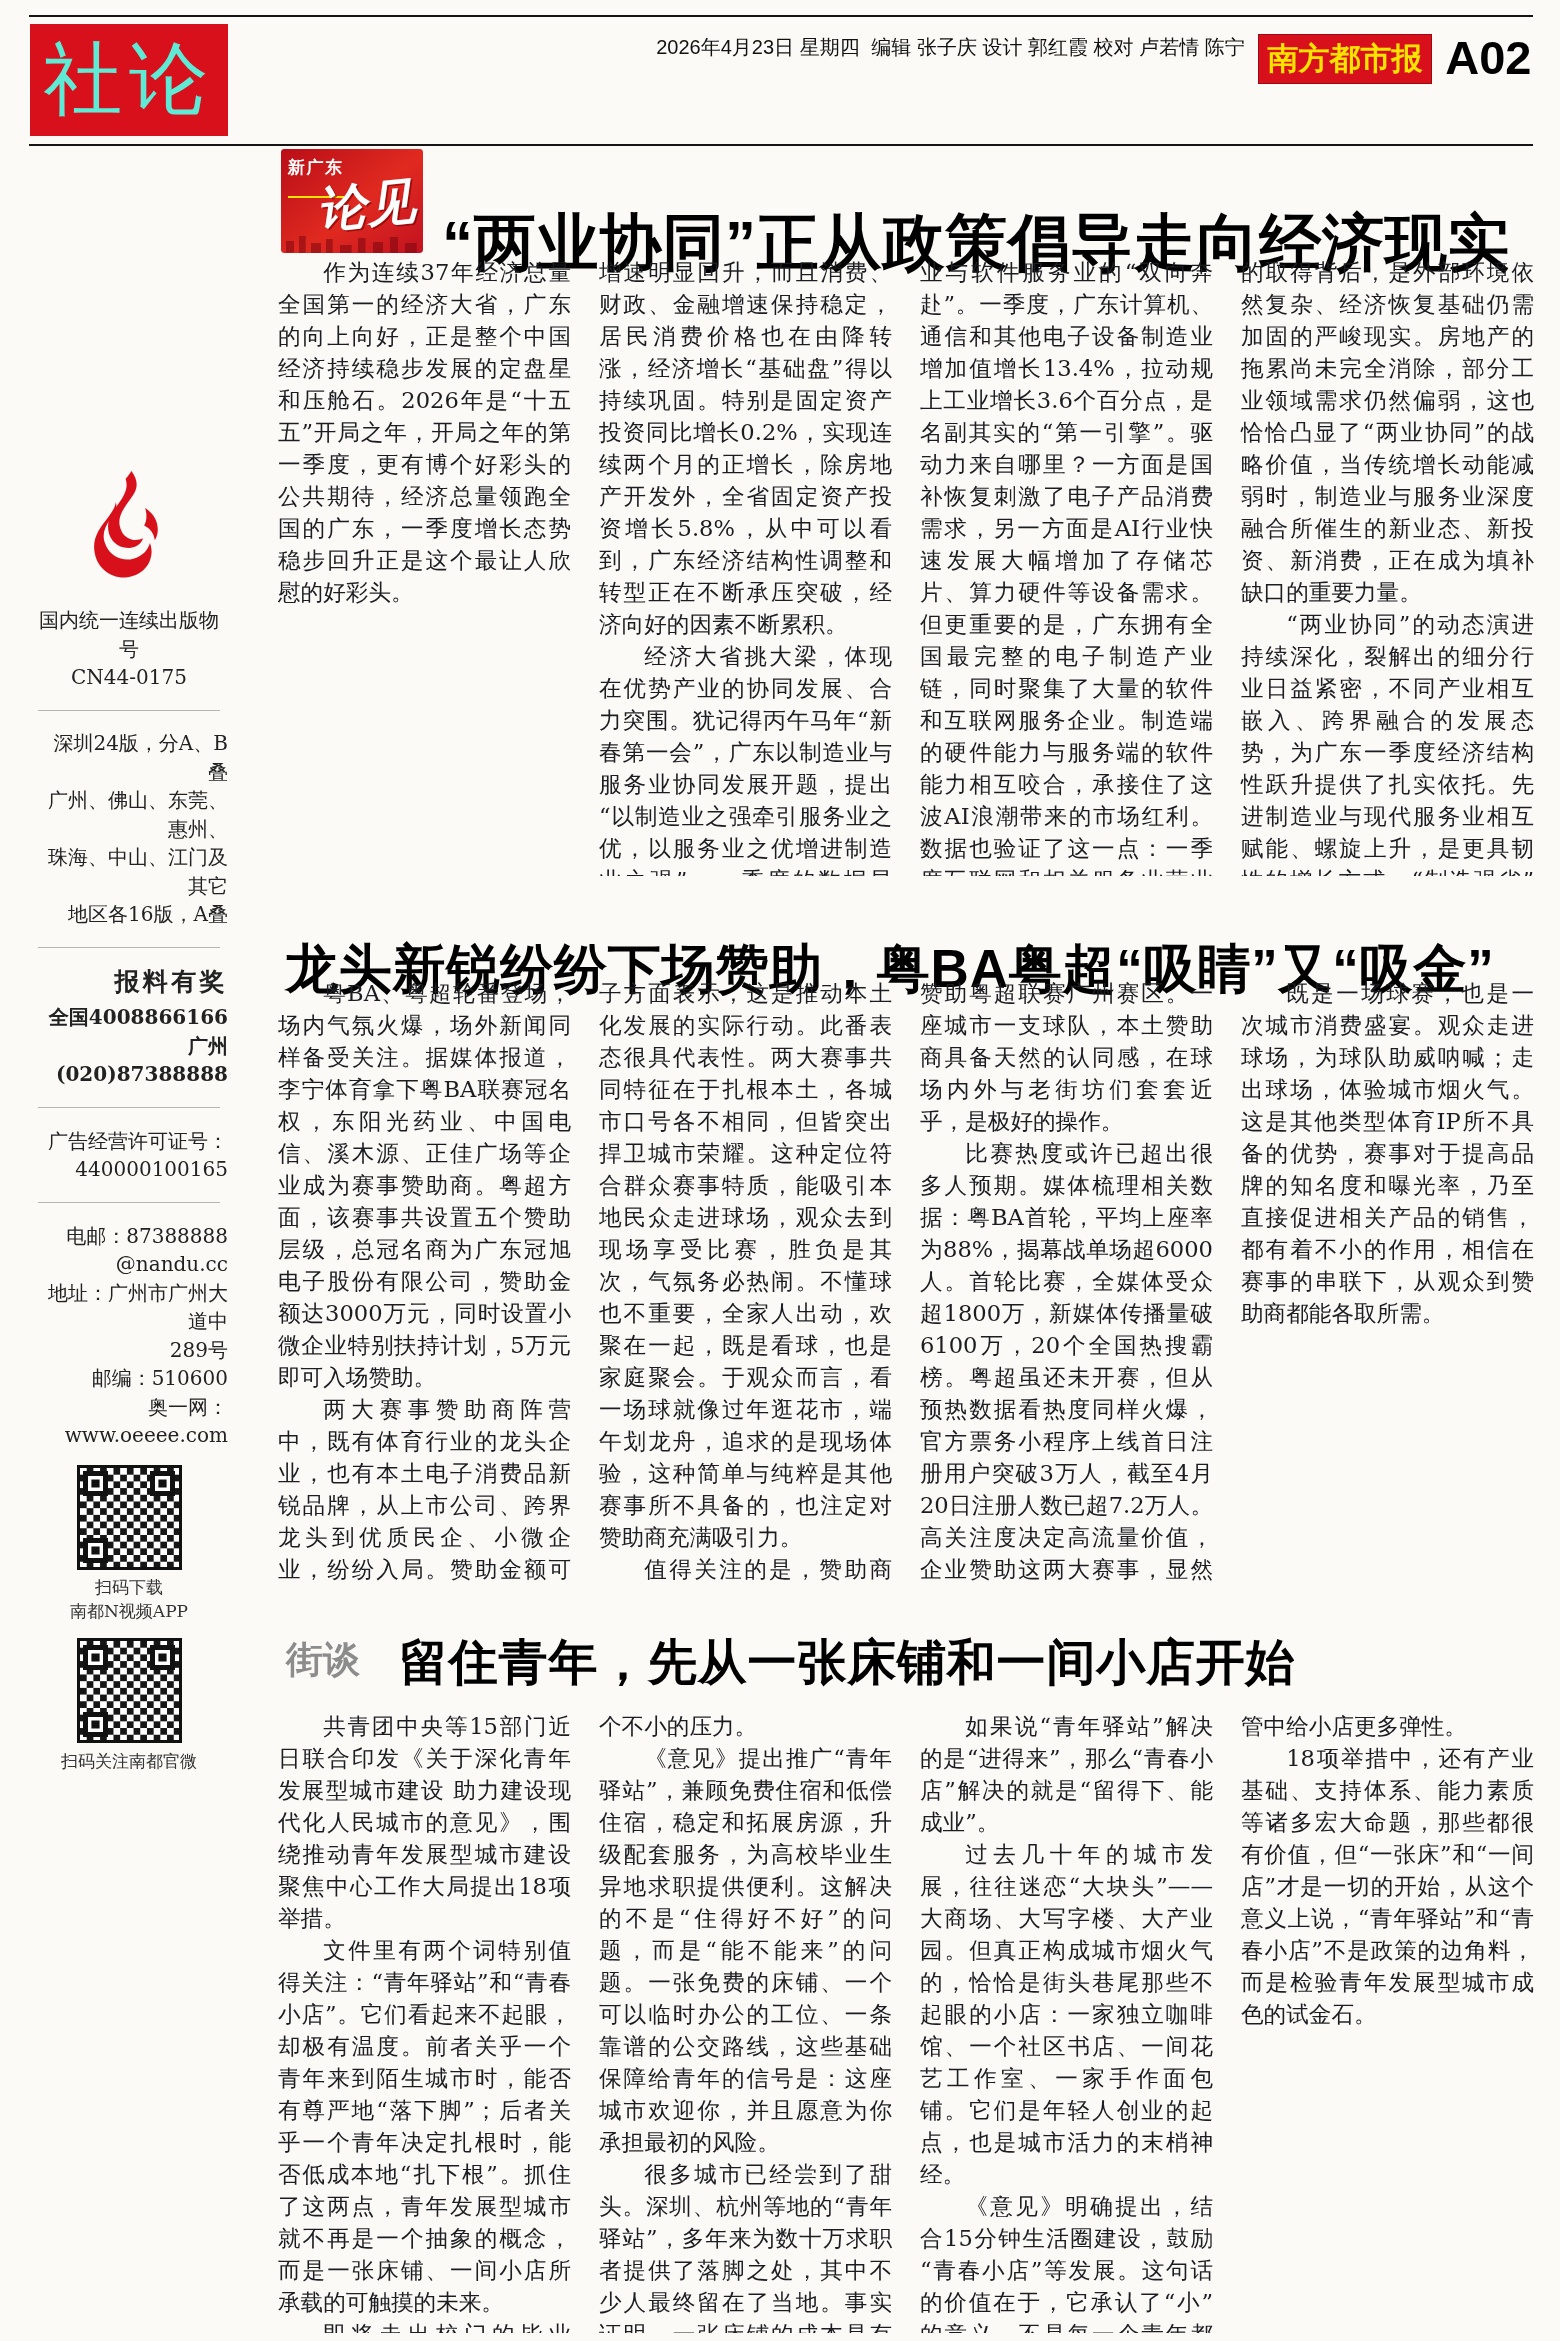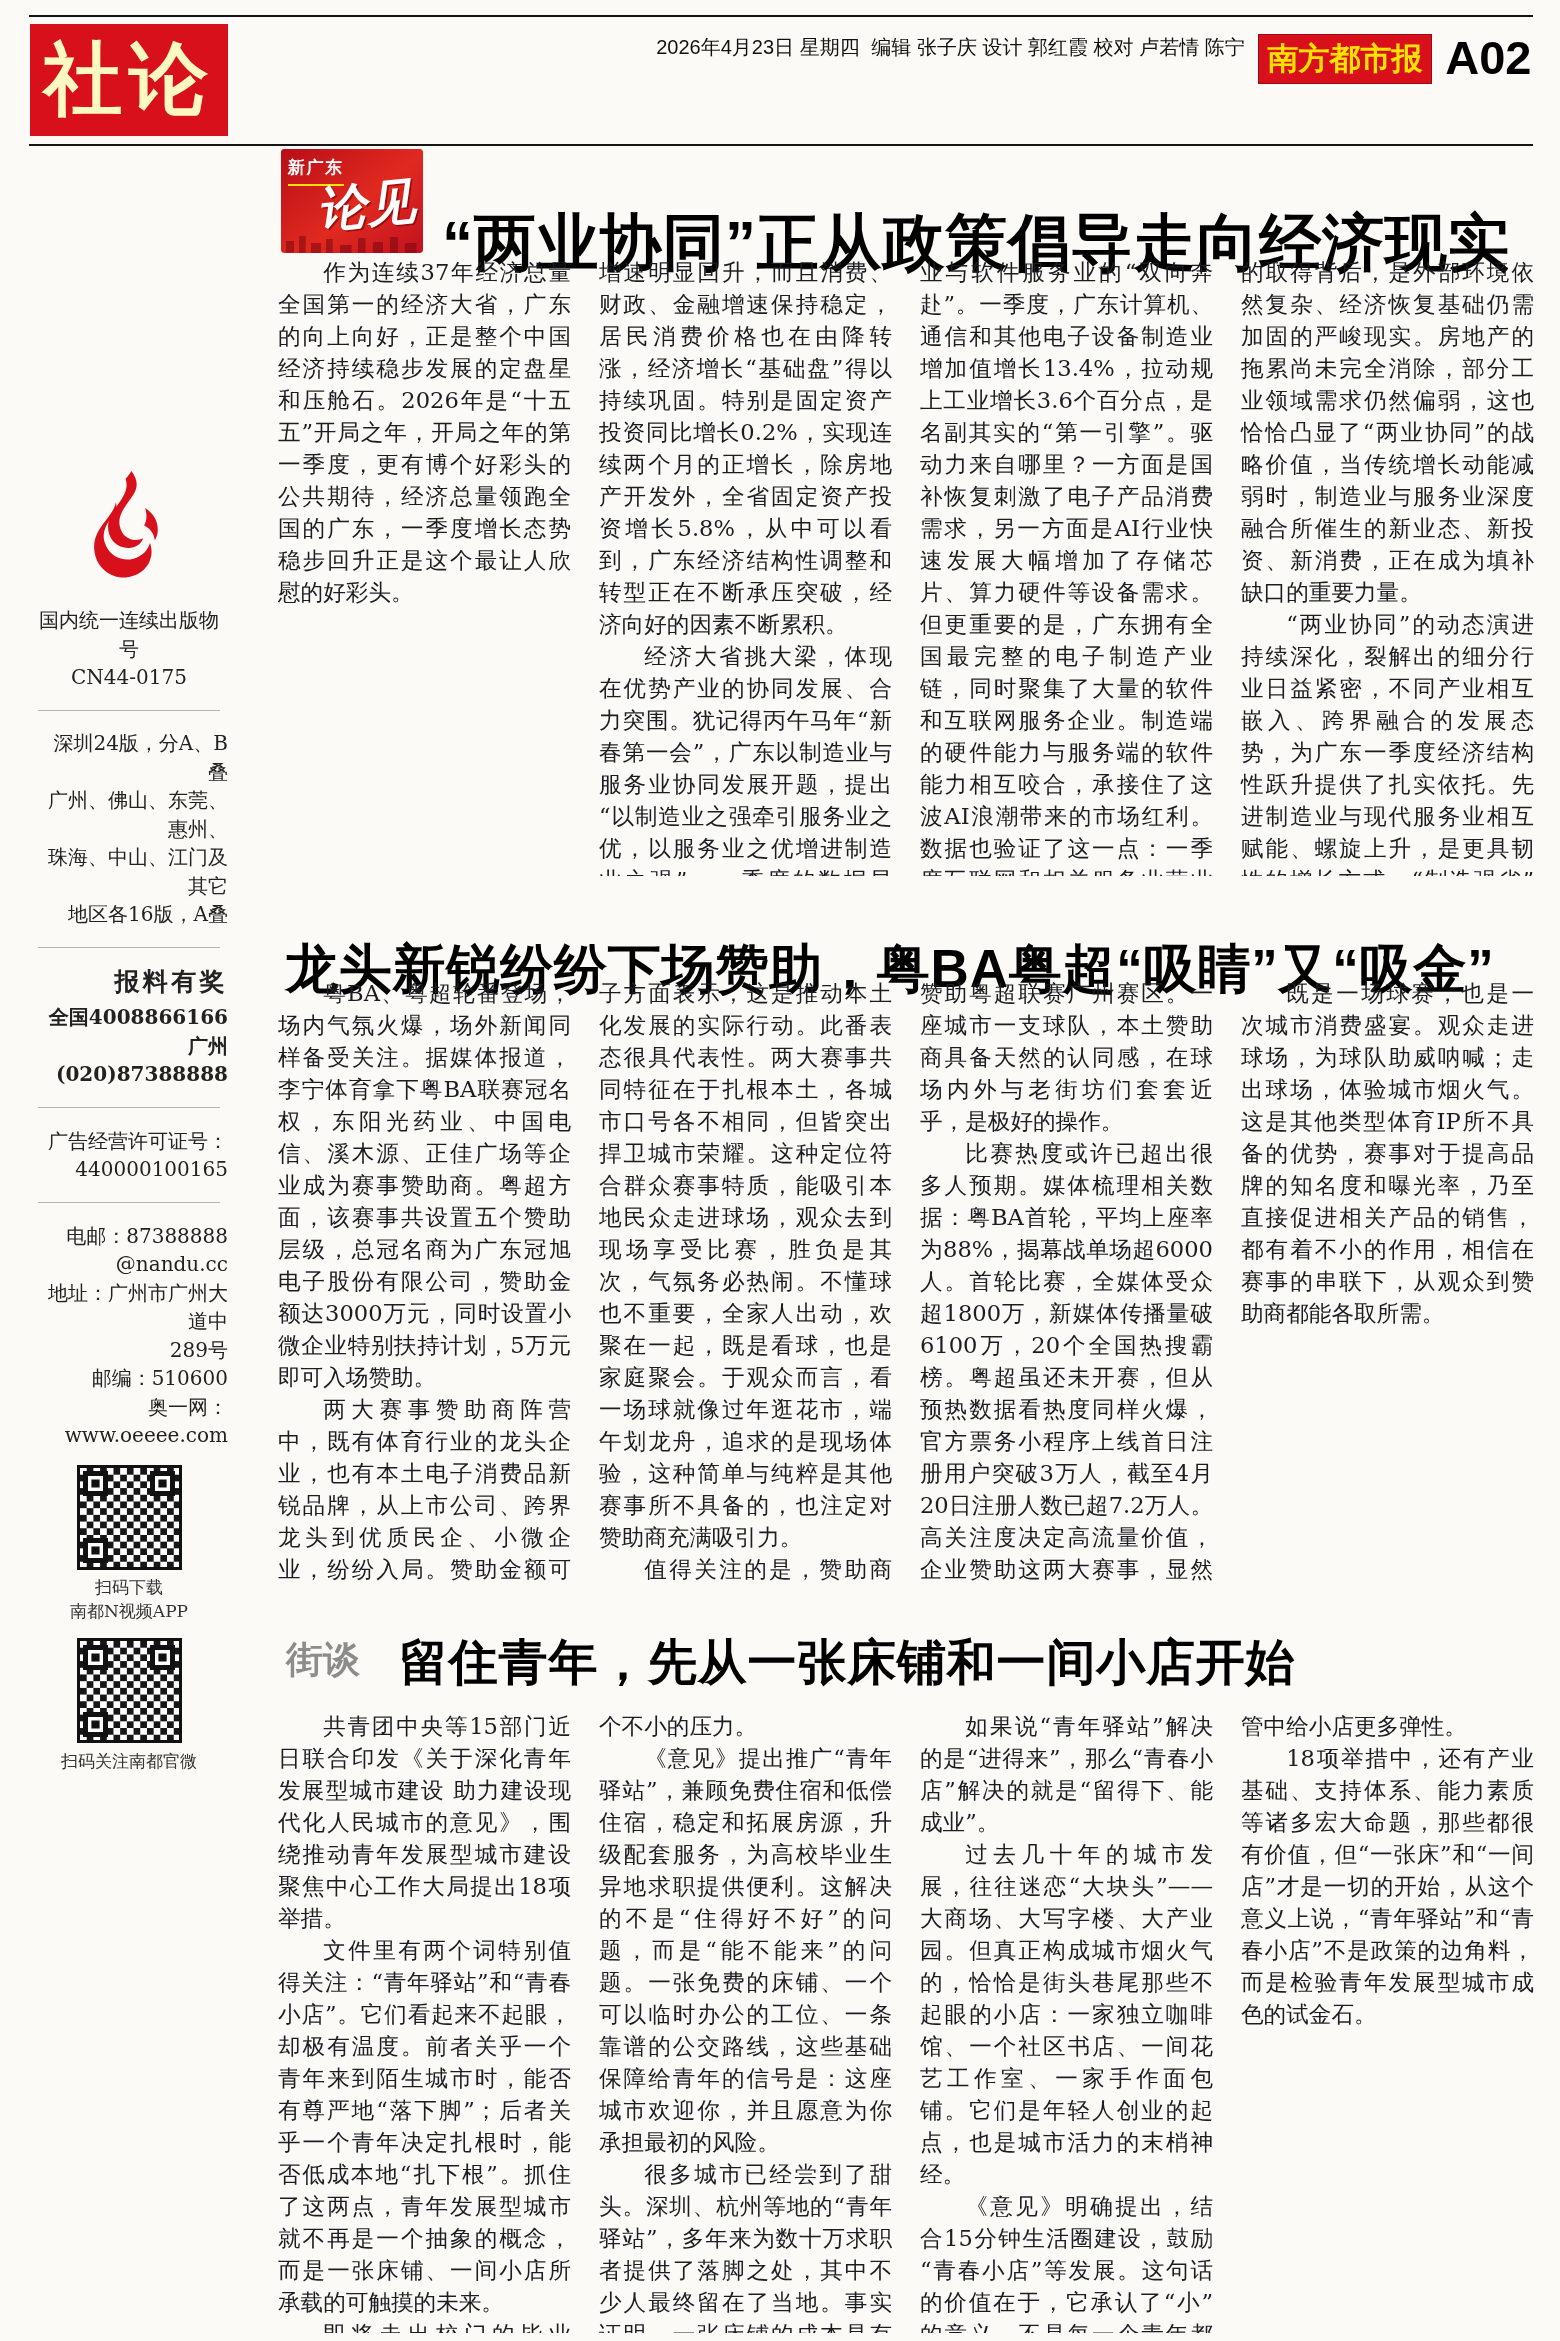--- a/index.html
+++ b/index.html
@@ -10,21 +10,21 @@
     font-family:"DejaVu Serif","Liberation Serif",serif;
     overflow:hidden;
   }
   .hairline{position:absolute;left:29px;width:1504px;border-top:2.5px solid #151515;}
   
   .section-box{
     position:absolute;left:30px;top:23.5px;width:198px;height:112px;
     background:var(--red);display:flex;align-items:center;justify-content:center;z-index:2;
   }
   .section-box span{
-    color:#fef9c3;font-size:79px;font-weight:700;letter-spacing:6.7px;
+    color:#5eead4;font-size:79px;font-weight:400;letter-spacing:6.7px;
     font-family:"Liberation Sans","DejaVu Sans",sans-serif;
   }
   .header-right{
     position:absolute;right:28.5px;top:34px;display:flex;gap:13.4px;
   }
   .header-meta{
     font-family:"Liberation Sans","DejaVu Sans",sans-serif;
     font-size:20px;color:#111;display:flex;gap:11.7px;white-space:nowrap;
   }
   .paper-logo{
@@ -74,21 +74,21 @@
   }
   #a3-header .headline{font-size:49px;}
   .badge{
     position:absolute;left:281px;top:149px;width:142px;height:104px;
     background:linear-gradient(140deg,#b90d17 0%,#e02a20 55%,#c31220 100%);
     border-radius:3.4px;color:#fff;overflow:hidden;
     font-family:"Liberation Sans","DejaVu Sans",sans-serif;
   }
   .badge .kicker{
     position:absolute;left:6.7px;top:6.7px;font-size:17px;font-weight:900;
-    border-bottom:2.5px solid var(--yellow);padding-bottom:5px;letter-spacing:1.7px;
+    border-bottom:2.5px solid var(--yellow);padding-bottom:17px;letter-spacing:1.7px;
   }
   .badge .title{
     position:absolute;right:8.4px;top:23.5px;font-size:49px;font-weight:900;
     font-family:"DejaVu Serif",serif;font-style:italic;transform:rotate(-6deg);
     text-shadow:1.7px 1.7px 0 rgba(120,0,0,.6);
   }
   .badge .skyline{
     position:absolute;bottom:0;left:0;right:0;height:18.4px;opacity:.55;
     background:
       linear-gradient(#7d060f,#7d060f) 5px 6.7px/8.4px 11.7px no-repeat,

